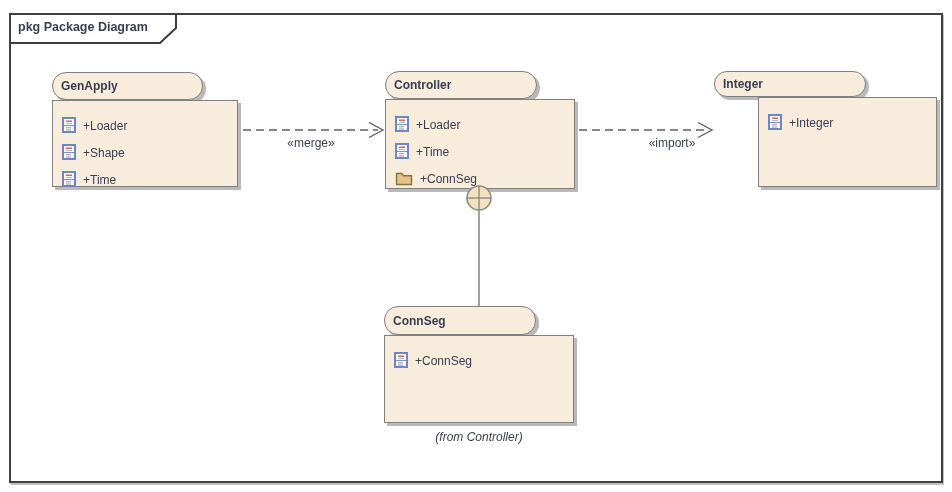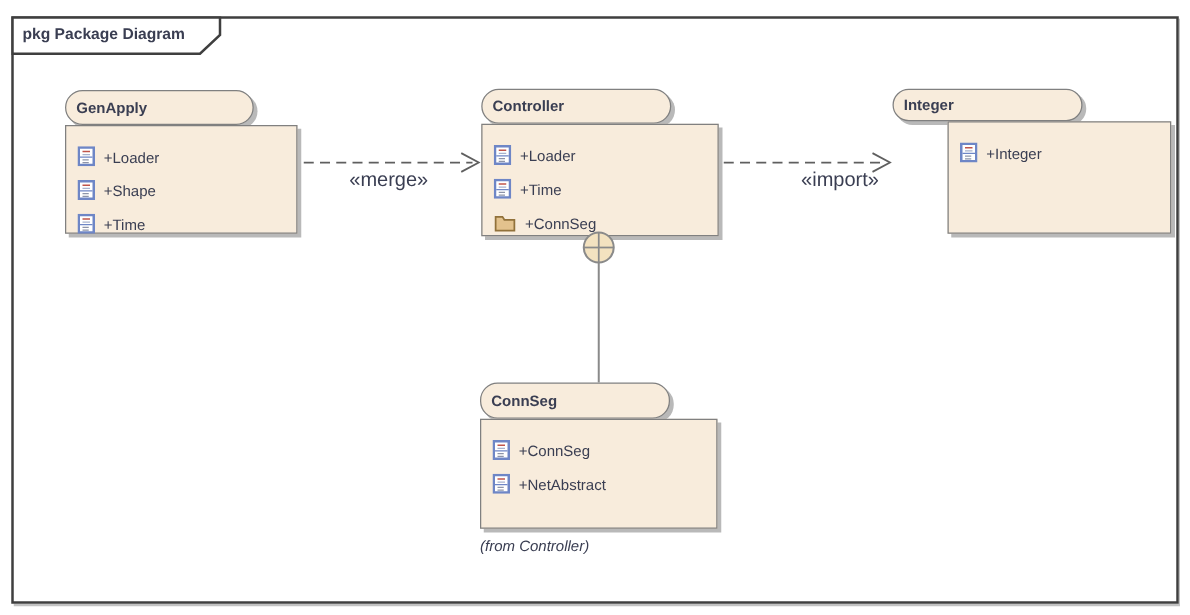--- a/index.html
+++ b/index.html
@@ -27,24 +27,24 @@
   .pkg-tab{z-index:1;display:flex;align-items:center;padding-left:8px;border-radius:14px;}
   .pkg-body{z-index:2;padding-top:5px;}
   .pkg-name{font-size:12px;font-weight:bold;white-space:nowrap;}
   .pkg-item{
     display:flex;align-items:flex-end;gap:7px;height:27px;padding-left:9px;
     font-size:12px;white-space:nowrap;
   }
   .pkg-item .ico{flex:0 0 auto;display:block;}
   
   .conn-label{
-    position:absolute;font-size:16px;text-align:center;white-space:nowrap;z-index:6;
+    position:absolute;font-size:12px;text-align:center;white-space:nowrap;z-index:6;
   }
   .origin-note{
-    position:absolute;font-size:12px;font-style:italic;text-align:left;
+    position:absolute;font-size:12px;font-style:italic;text-align:center;
     white-space:nowrap;z-index:6;
   }
   
   .overlay{position:absolute;left:0;top:0;z-index:5;pointer-events:none;}
 </style>
 </head>
 <body>
 
 <div class="canvas">
 
@@ -158,31 +158,20 @@
       <div class="pkg-item">
         <svg class="ico" width="14" height="16" viewBox="0 0 14 16">
             <rect x="1" y="1" width="12" height="14" fill="#ffffff" stroke="#6e86c6" stroke-width="2"></rect>
             <line x1="4" y1="4.2" x2="10" y2="4.2" stroke="#c0544a" stroke-width="1.3"></line>
             <line x1="4" y1="6.6" x2="10" y2="6.6" stroke="#a7b2cc" stroke-width="1"></line>
             <line x1="2" y1="8.6" x2="12" y2="8.6" stroke="#6e86c6" stroke-width="1"></line>
             <line x1="4" y1="10.8" x2="9" y2="10.8" stroke="#8d94a9" stroke-width="1"></line>
             <line x1="4" y1="13" x2="9" y2="13" stroke="#8d94a9" stroke-width="1"></line>
           </svg>
         <span>+ConnSeg</span>
-      </div>
-      <div class="pkg-item">
-        <svg class="ico" width="14" height="16" viewBox="0 0 14 16">
-            <rect x="1" y="1" width="12" height="14" fill="#ffffff" stroke="#6e86c6" stroke-width="2"></rect>
-            <line x1="4" y1="4.2" x2="10" y2="4.2" stroke="#c0544a" stroke-width="1.3"></line>
-            <line x1="4" y1="6.6" x2="10" y2="6.6" stroke="#a7b2cc" stroke-width="1"></line>
-            <line x1="2" y1="8.6" x2="12" y2="8.6" stroke="#6e86c6" stroke-width="1"></line>
-            <line x1="4" y1="10.8" x2="9" y2="10.8" stroke="#8d94a9" stroke-width="1"></line>
-            <line x1="4" y1="13" x2="9" y2="13" stroke="#8d94a9" stroke-width="1"></line>
-          </svg>
-        <span>+NetAbstract</span>
       </div>
     </div>
   </div>
   <div class="origin-note" style="left:384px;top:430px;width:190px;">(from Controller)</div>
 
   <svg class="overlay" width="952" height="492" viewBox="0 0 952 492">
 
     <g stroke="#5f5f5f" fill="none">
       <line x1="243" y1="130" x2="378" y2="130" stroke-width="1.4" stroke-dasharray="8 5"></line>
       <polyline points="369,122.5 383,130 369,137.5" stroke-width="1.4"></polyline>

